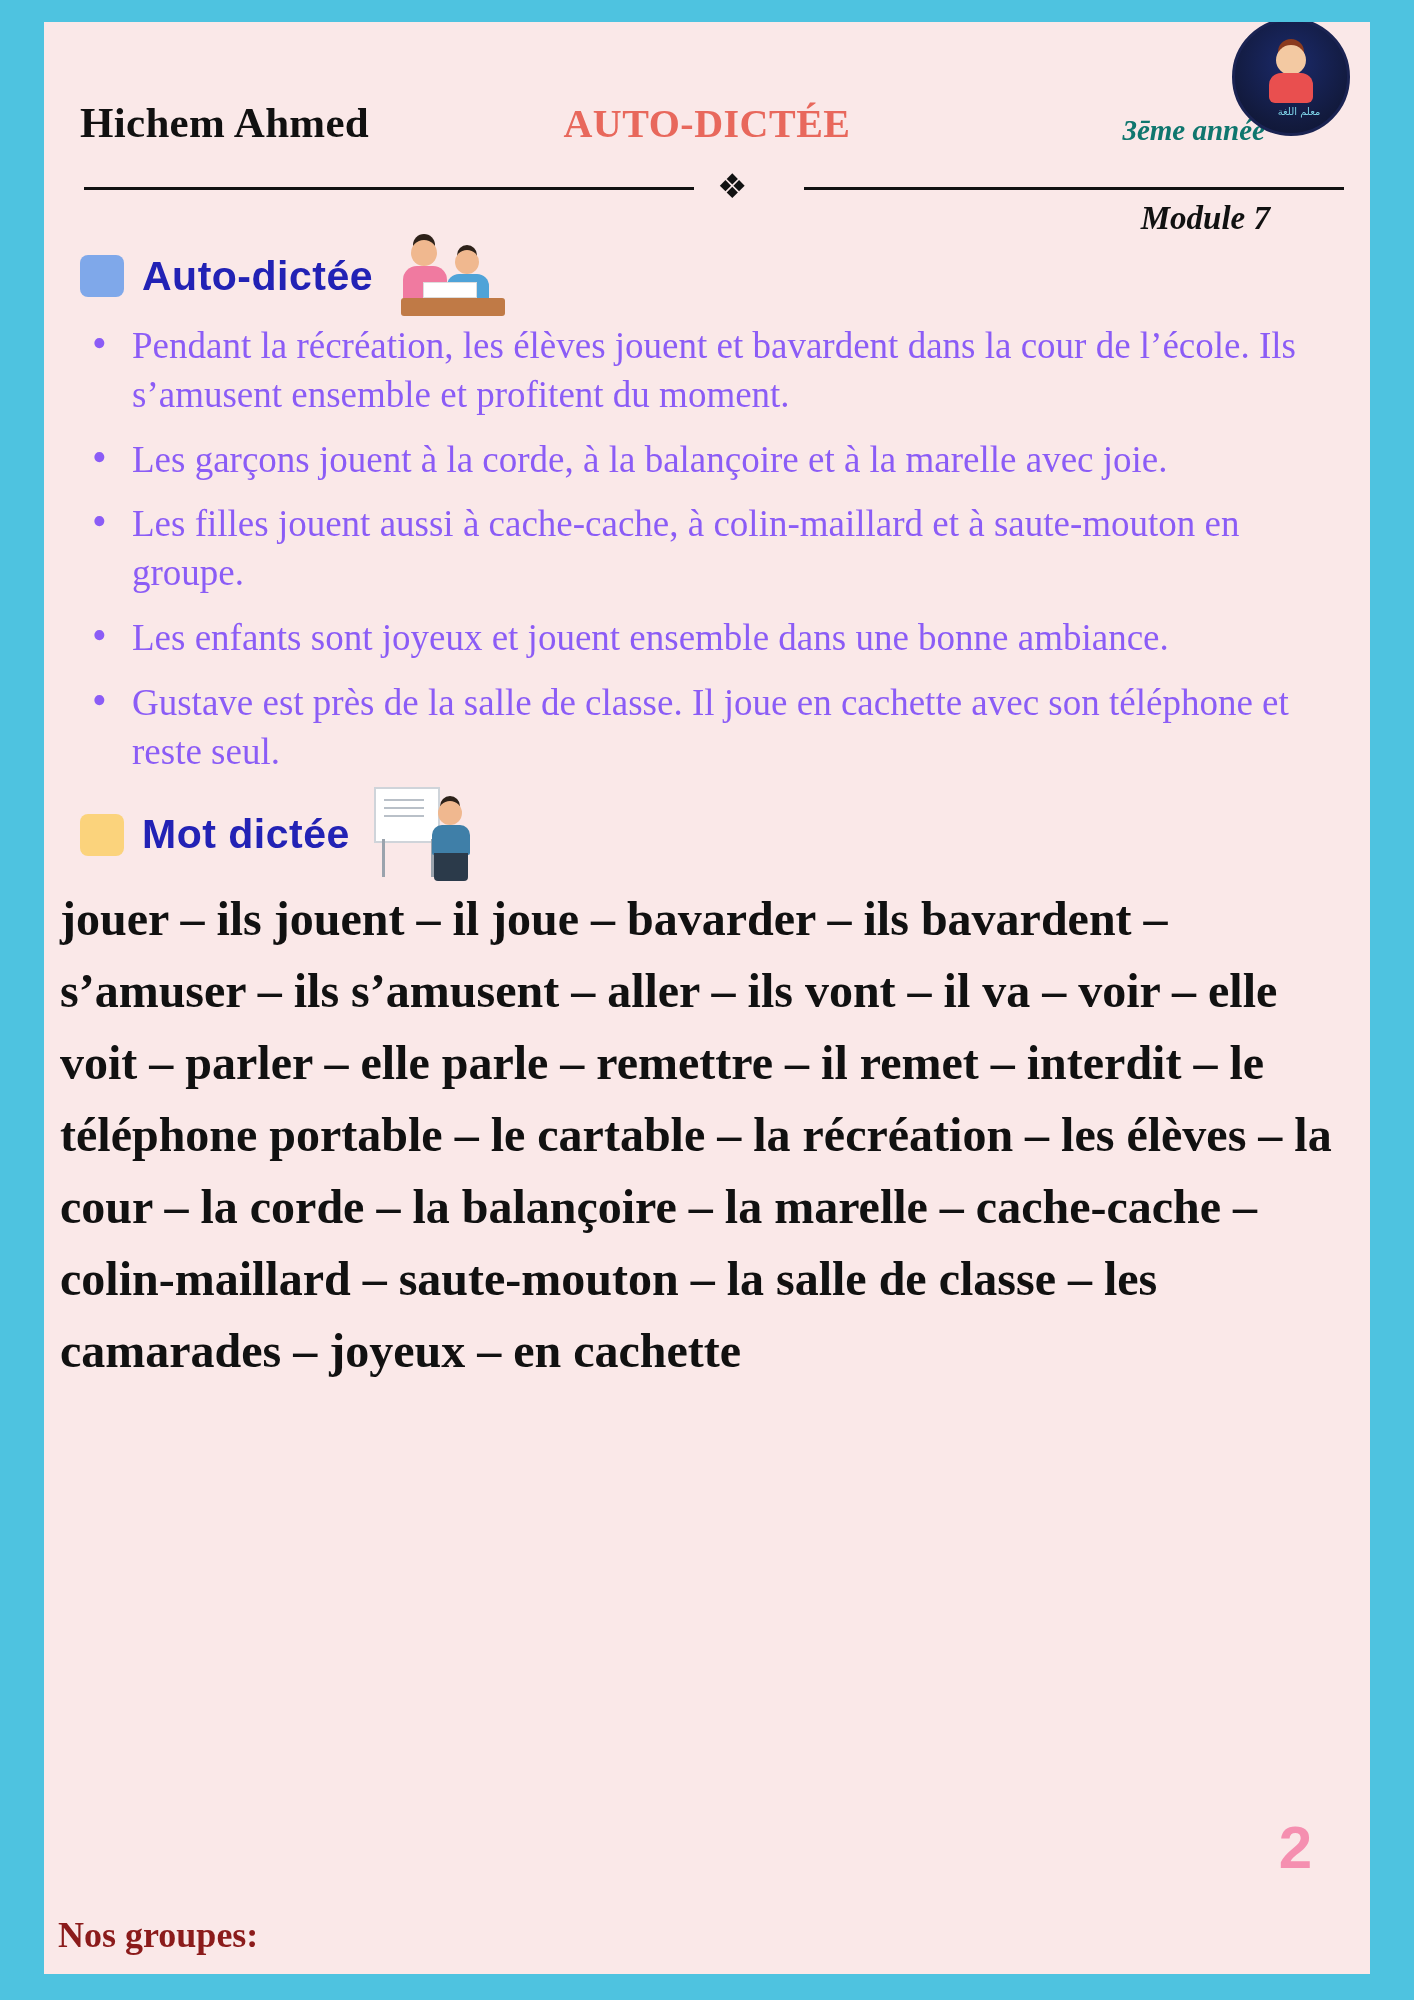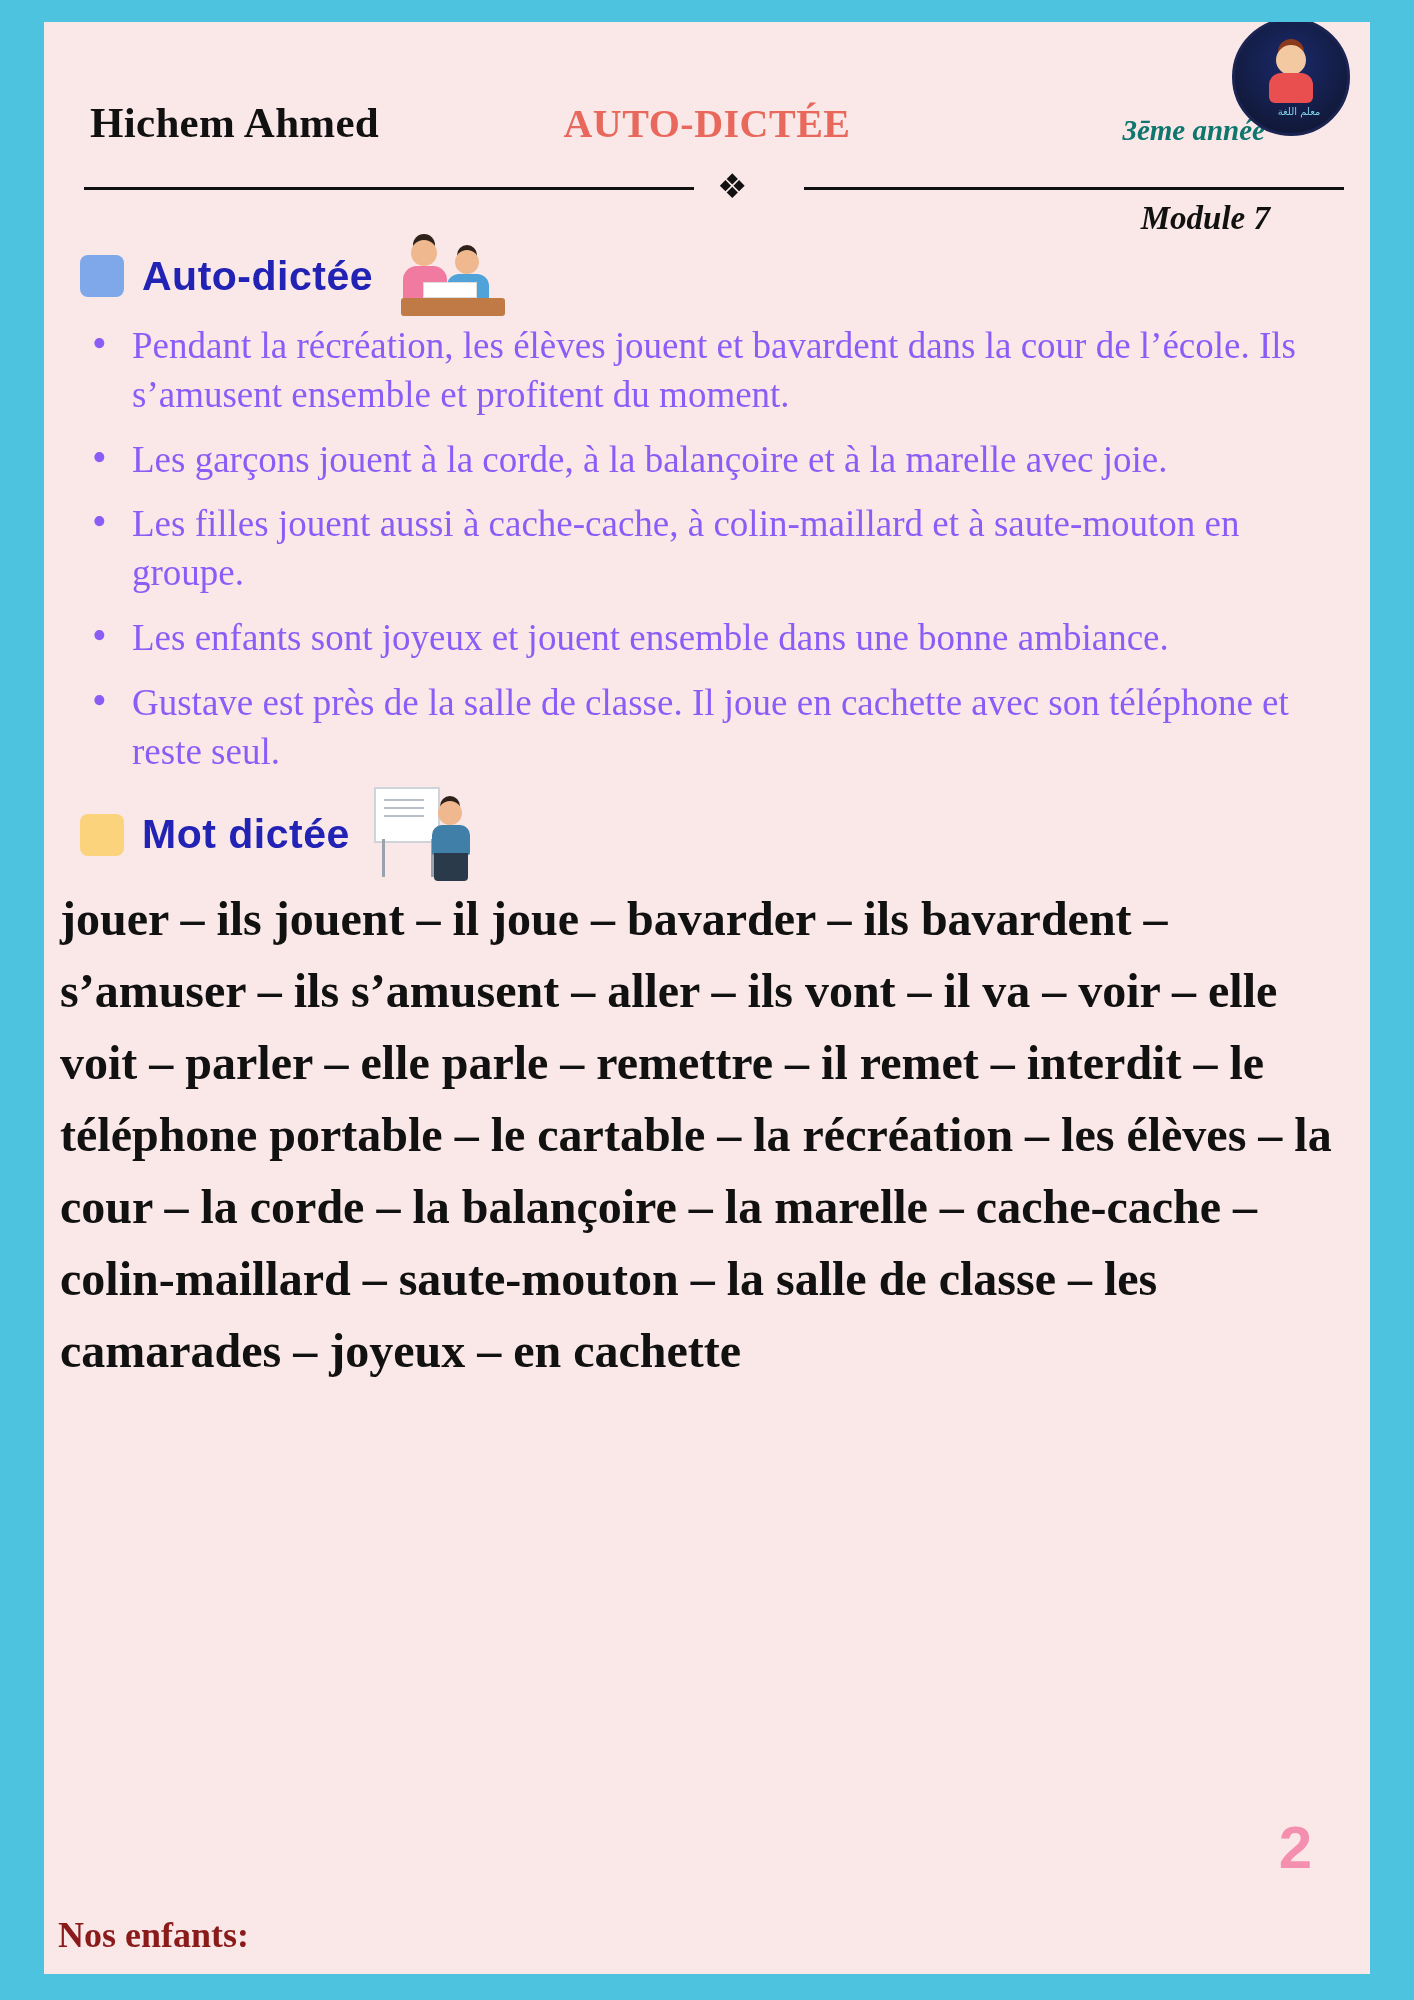--- a/index.html
+++ b/index.html
@@ -24,21 +24,21 @@
     overflow: hidden;
   }
 
   
   .header {
     position: relative;
     height: 200px;
   }
   .author {
     position: absolute;
-    left: 46px;
+    left: 36px;
     top: 76px;
     font-size: 43px;
     font-weight: bold;
     color: #111;
     letter-spacing: .3px;
     font-family: "Liberation Serif", serif;
   }
   .doc-title {
     position: absolute;
     left: 0; right: 0;
@@ -353,16 +353,16 @@
       <div class="t-body"></div>
       <div class="t-legs"></div>
     </div>
   </div>
 
   <div class="words">jouer – ils jouent – il joue – bavarder – ils bavardent – s’amuser – ils s’amusent – aller – ils vont – il va – voir – elle voit – parler – elle parle – remettre – il remet – interdit – le téléphone portable – le cartable – la récréation – les élèves – la cour – la corde – la balançoire – la marelle – cache-cache – colin-maillard – saute-mouton – la salle de classe – les camarades – joyeux – en cachette</div>
 
   <div class="page-number">2</div>
 
   <div class="footer">
-    <div class="label">Nos enfants:</div>
+    <div class="label">Nos groupes:</div>
   </div>
 
 </div>
 
 </body></html>

